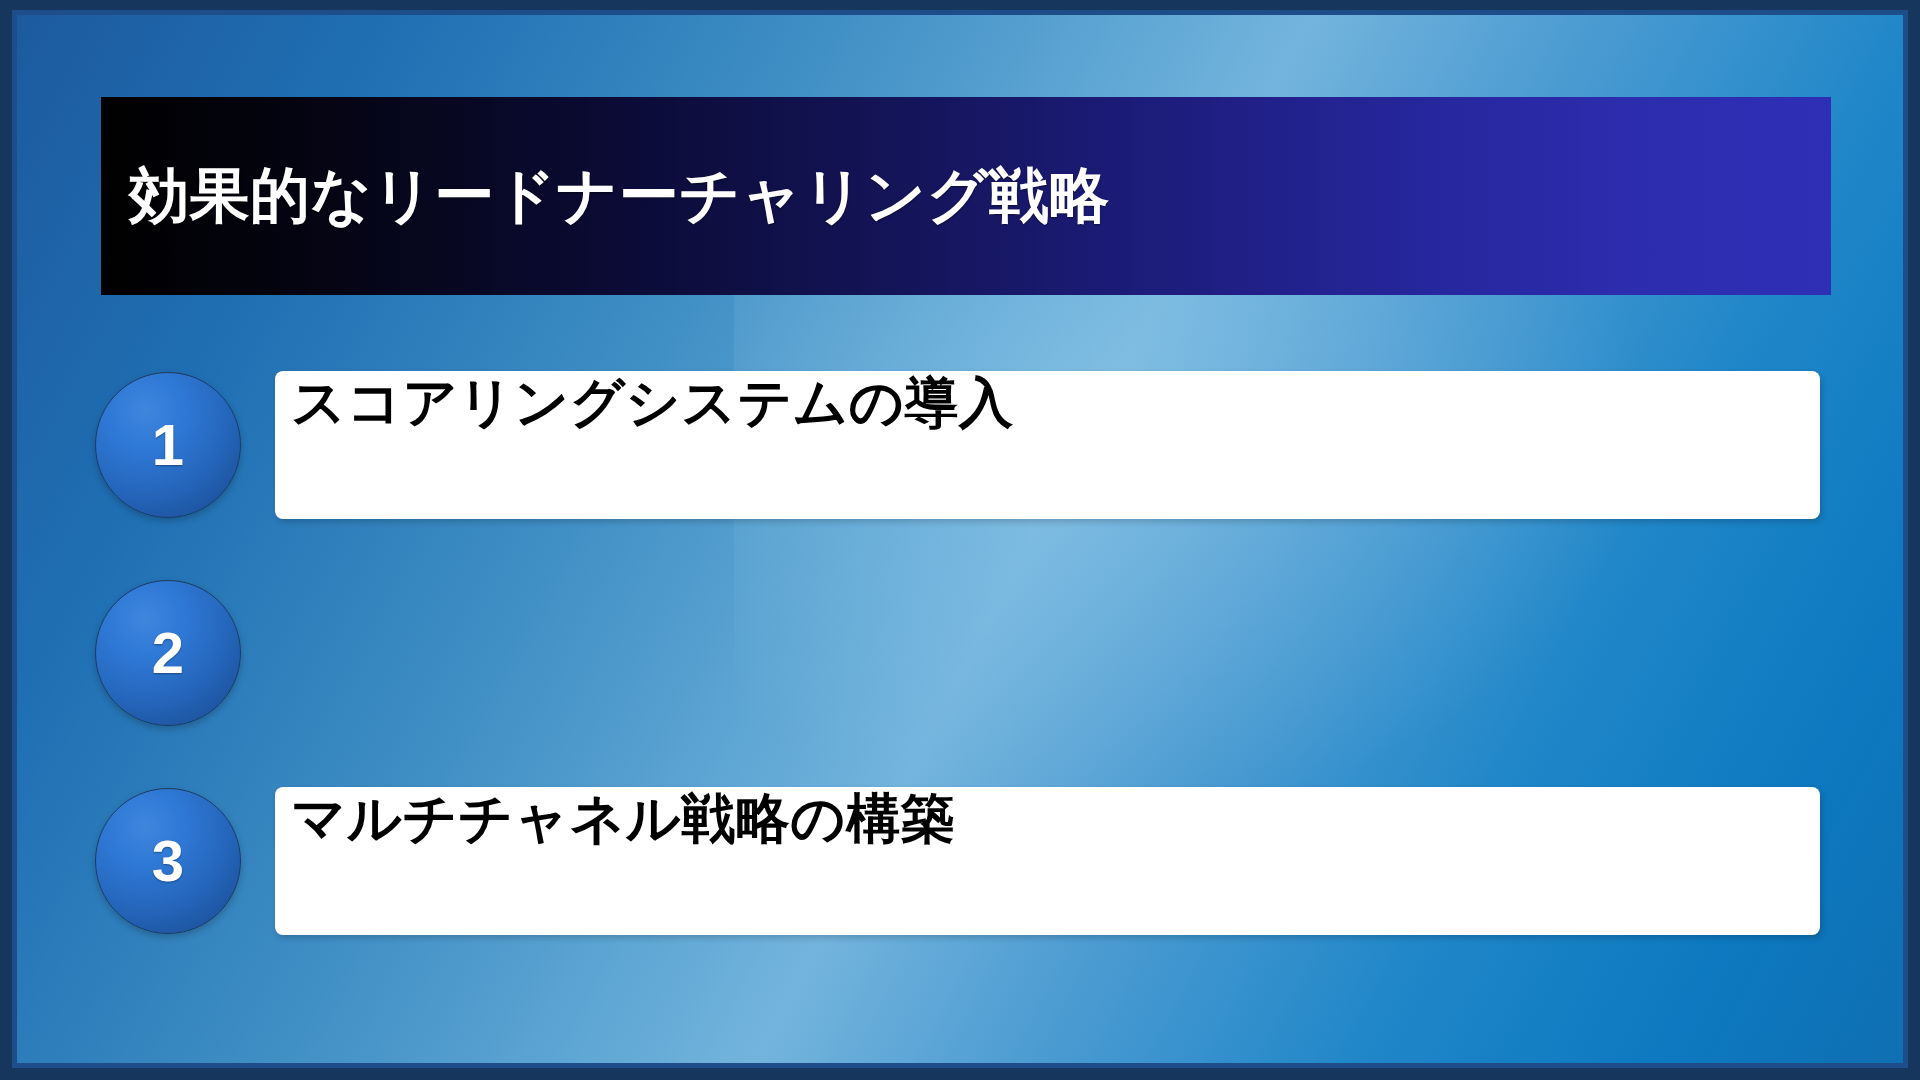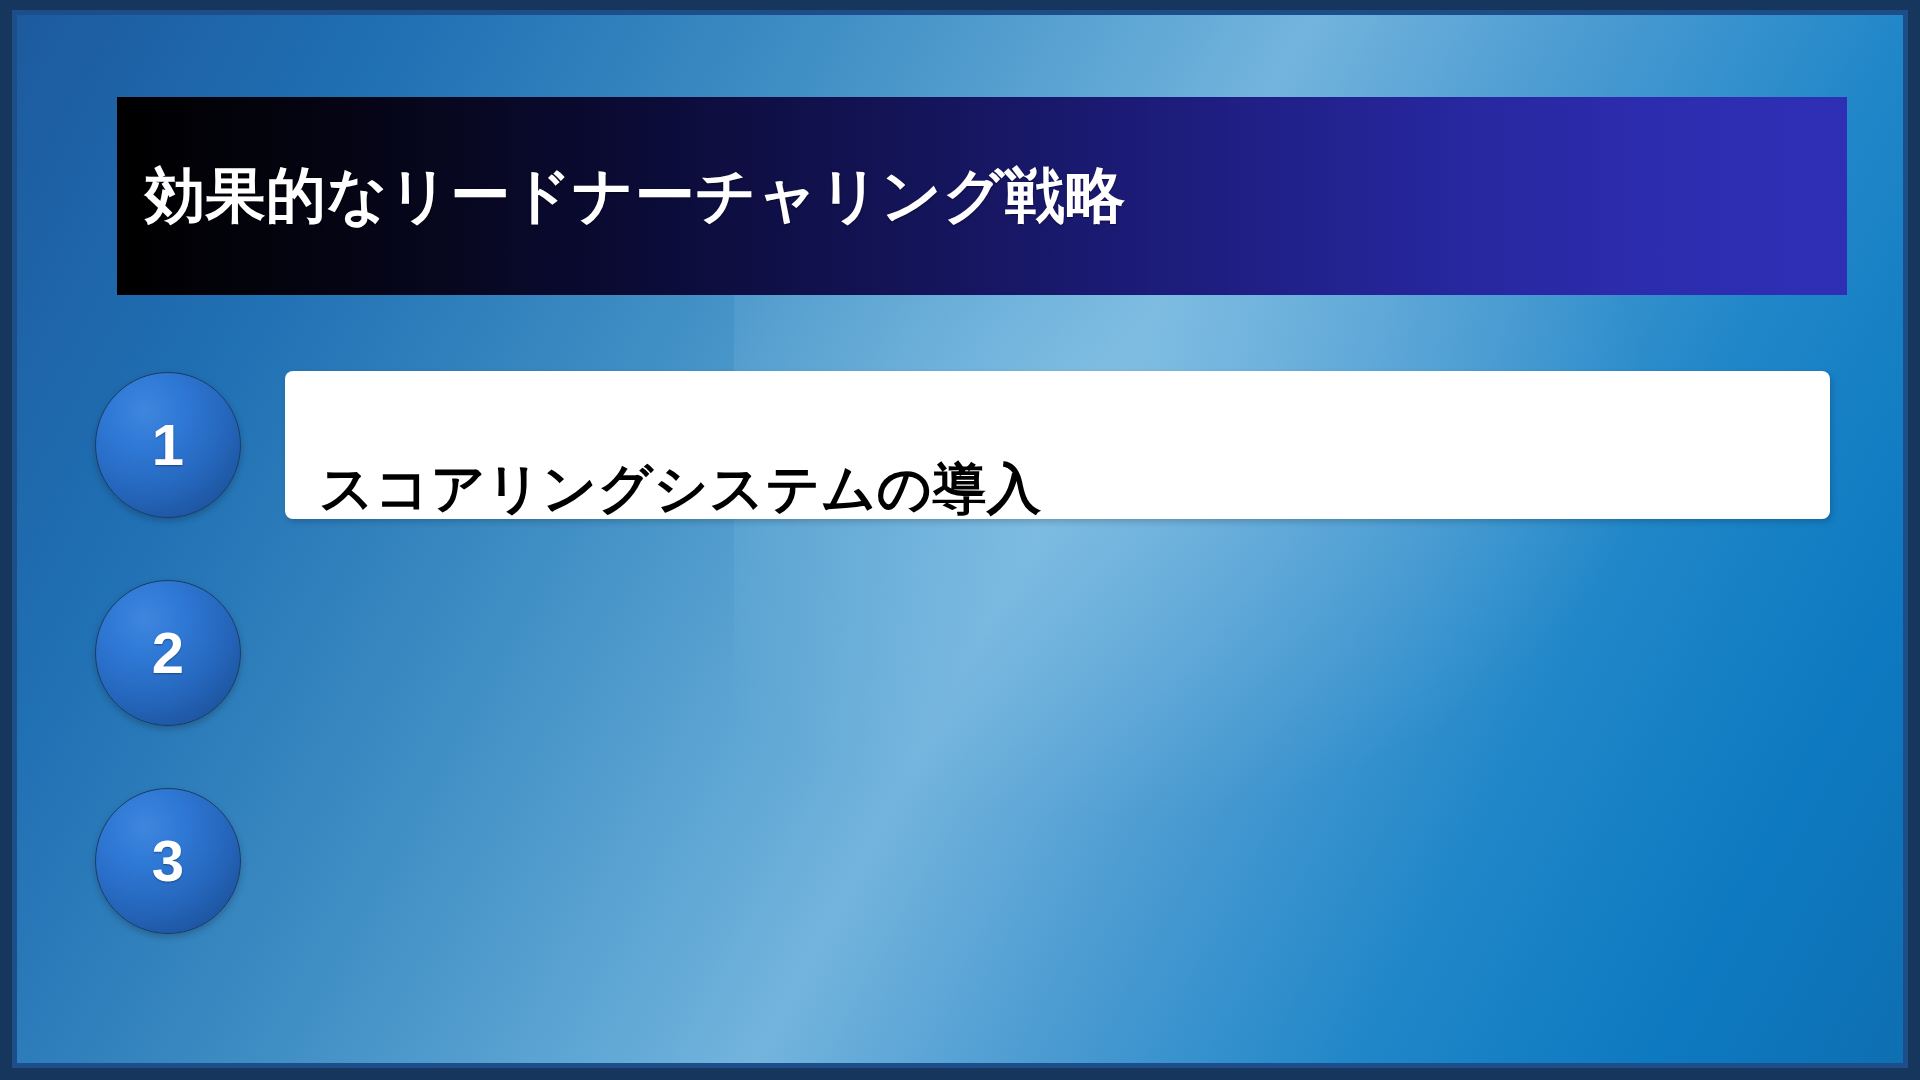--- a/index.html
+++ b/index.html
@@ -56,21 +56,21 @@
     background: radial-gradient(ellipse at 40% 40%,
                 rgba(150,205,235,0.40) 0%,
                 rgba(150,205,235,0.18) 42%,
                 rgba(150,205,235,0) 72%);
     pointer-events: none;
   }
 
   
   #title-bar {
     position: absolute;
-    left: 100px;
+    left: 84px;
     top: 82px;
     width: 1730px;
     height: 198px;
     background: linear-gradient(90deg,
       #000000 0%,
       #050515 14%,
       #0b0b36 30%,
       #141459 46%,
       #1d1d7e 62%,
       #26269c 76%,
@@ -131,30 +131,30 @@
     justify-content: center;
     color: #ffffff;
     font-size: 58px;
     font-weight: bold;
     line-height: 1;
     text-shadow: 0 1px 2px rgba(0,0,0,0.35);
   }
 
   .item-card {
     flex: 0 0 auto;
-    margin-left: 44px;
+    margin-left: 34px;
     width: 1545px;
     height: 148px;
     box-sizing: border-box;
     background: #ffffff;
     border-radius: 8px;
     box-shadow: 2px 3px 6px rgba(0,0,0,0.18);
     display: flex;
-    align-items: flex-end;
-    padding: 0 34px;
+    align-items: flex-start;
+    padding: 0 16px;
   }
 
   .item-label {
     color: #000000;
     font-size: 54px;
     font-weight: bold;
     line-height: 1.15;
     letter-spacing: 0.5px;
     white-space: nowrap;
   }
@@ -177,17 +177,20 @@
           <span class="item-label">スコアリングシステムの導入</span>
         </div>
       </div>
 
       <div class="item-row">
         <div class="item-number">2</div>
       </div>
 
       <div class="item-row">
         <div class="item-number">3</div>
+        <div class="item-card">
+          <span class="item-label">マルチチャネル戦略の構築</span>
+        </div>
       </div>
 
     </div>
   </div>
 </div>
 
 </body></html>

